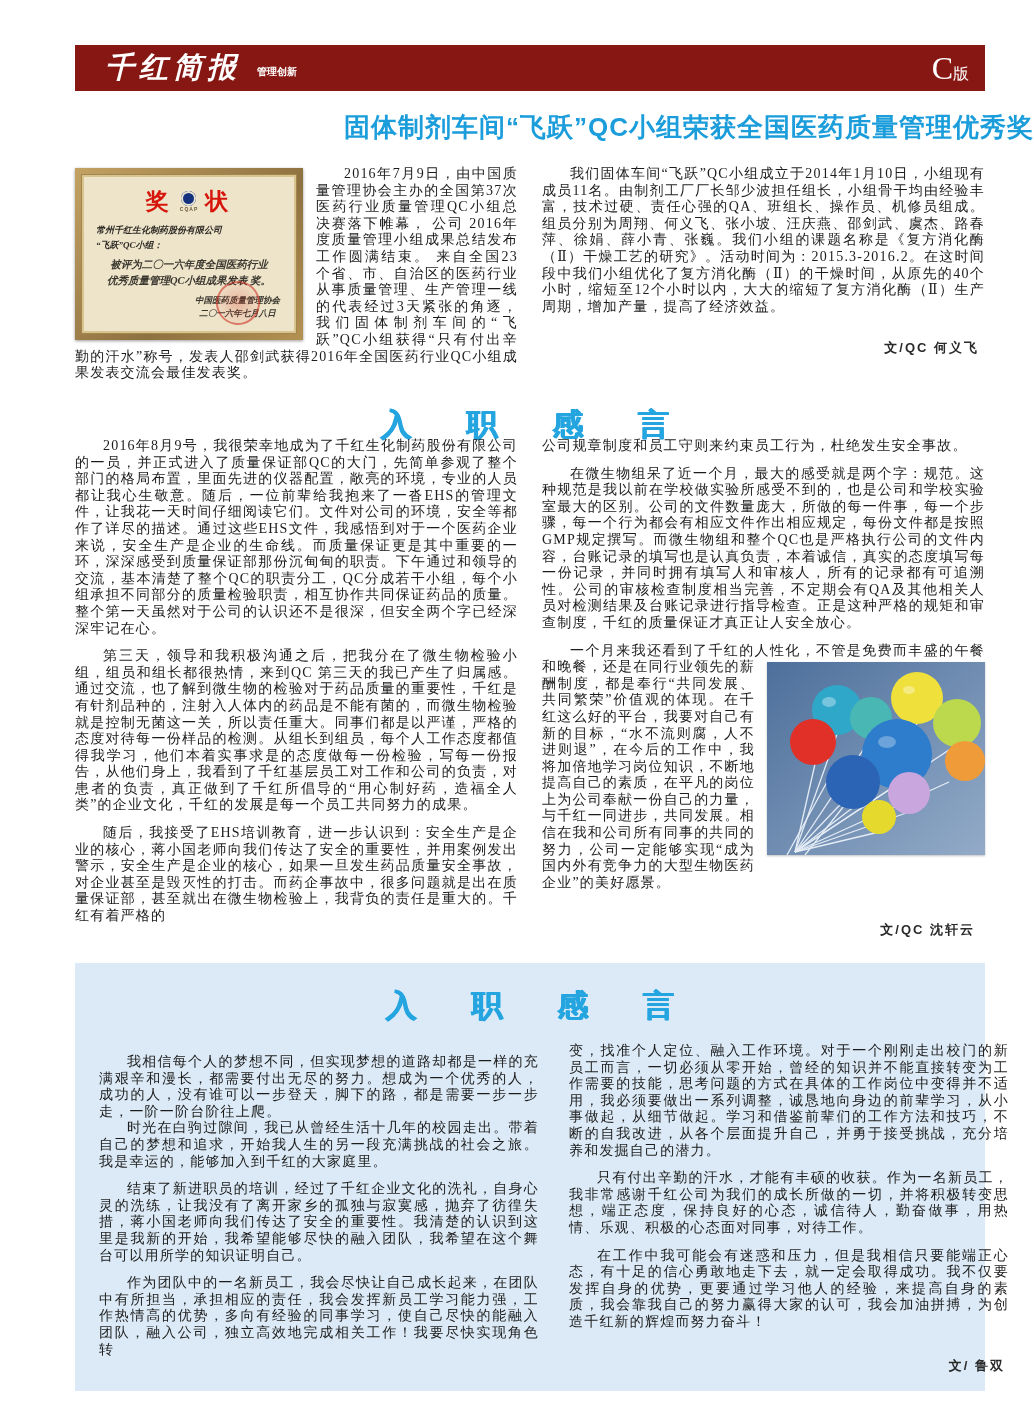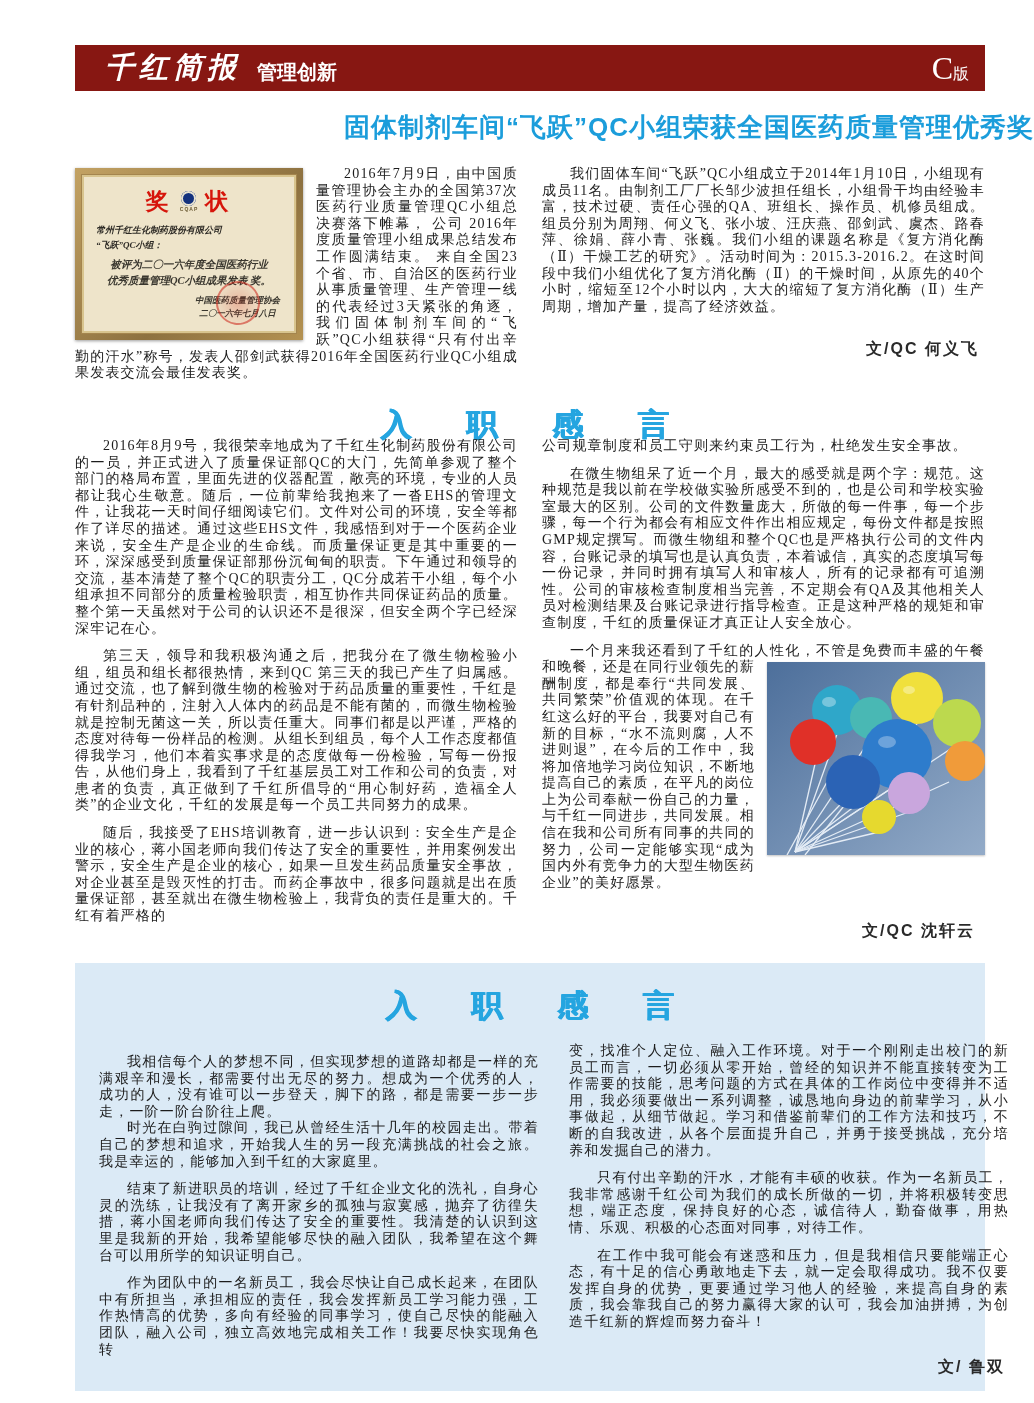--- a/index.html
+++ b/index.html
@@ -4,37 +4,37 @@
 <style>
   html,body{margin:0;padding:0;background:#ffffff;}
   .page{position:relative;width:1034px;height:1403px;background:#fff;overflow:hidden;
         font-family:"Liberation Serif","DejaVu Serif",serif;color:#1c1c1c;text-decoration:underline;}
 
   
   .masthead{position:absolute;left:75px;top:45px;width:910px;height:46px;background:#871712;
             color:#fff;display:flex;align-items:center;}
   .mh-logo{font-size:29px;font-weight:bold;font-style:italic;margin-left:30px;letter-spacing:5px;
            font-family:"DejaVu Serif","Liberation Serif",serif;}
-  .mh-section{font-size:20px;font-weight:bold;margin-left:16px;margin-top:8px;
+  .mh-section{font-size:10px;font-weight:bold;margin-left:16px;margin-top:8px;
               font-family:"Liberation Sans",sans-serif;}
   .mh-edition{margin-left:auto;margin-right:16px;display:flex;align-items:baseline;}
   .mh-edition .c{font-size:32px;font-family:"Liberation Serif",serif;}
   .mh-edition .ban{font-size:16px;}
 
   
   .a1-title{position:absolute;left:0;top:110px;width:100%;margin:0;text-align:right;
             color:#1b9ddb;font-size:26px;font-weight:bold;letter-spacing:1px;
             font-family:"Liberation Sans","DejaVu Sans",sans-serif;}
   .cols{position:absolute;left:75px;width:910px;display:flex;gap:24px;}
   .cols .col{flex:1;min-width:0;}
   .a1{top:166px;}
   p.body{font-size:14px;line-height:16.6px;letter-spacing:1.2px;text-align:justify;margin:0;}
   p.body.sp{margin-top:11px;}
   .indent{text-indent:2em;}
-  .byline{font-family:"Liberation Sans","DejaVu Sans",sans-serif;font-weight:bold;font-size:16px;
+  .byline{font-family:"Liberation Sans","DejaVu Sans",sans-serif;font-weight:bold;font-size:13px;
           color:#2a2a2a;text-align:right;margin:0;letter-spacing:2px;}
   .a1-byline{margin-top:24px;padding-right:6px;}
 
   
   .certificate{float:left;width:228px;height:172px;margin:2px 13px 4px 0;position:relative;
                background:linear-gradient(135deg,#c3a263,#8d7140 60%,#b49252);
                box-shadow:0 1px 3px rgba(0,0,0,.4);}
   .cert-inner{position:absolute;inset:7px;background:#eee4ca;border:2px solid #d8c48e;
               outline:1px solid #a4854e;}
   .cert-title{display:flex;justify-content:center;align-items:center;gap:7px;margin-top:9px;

